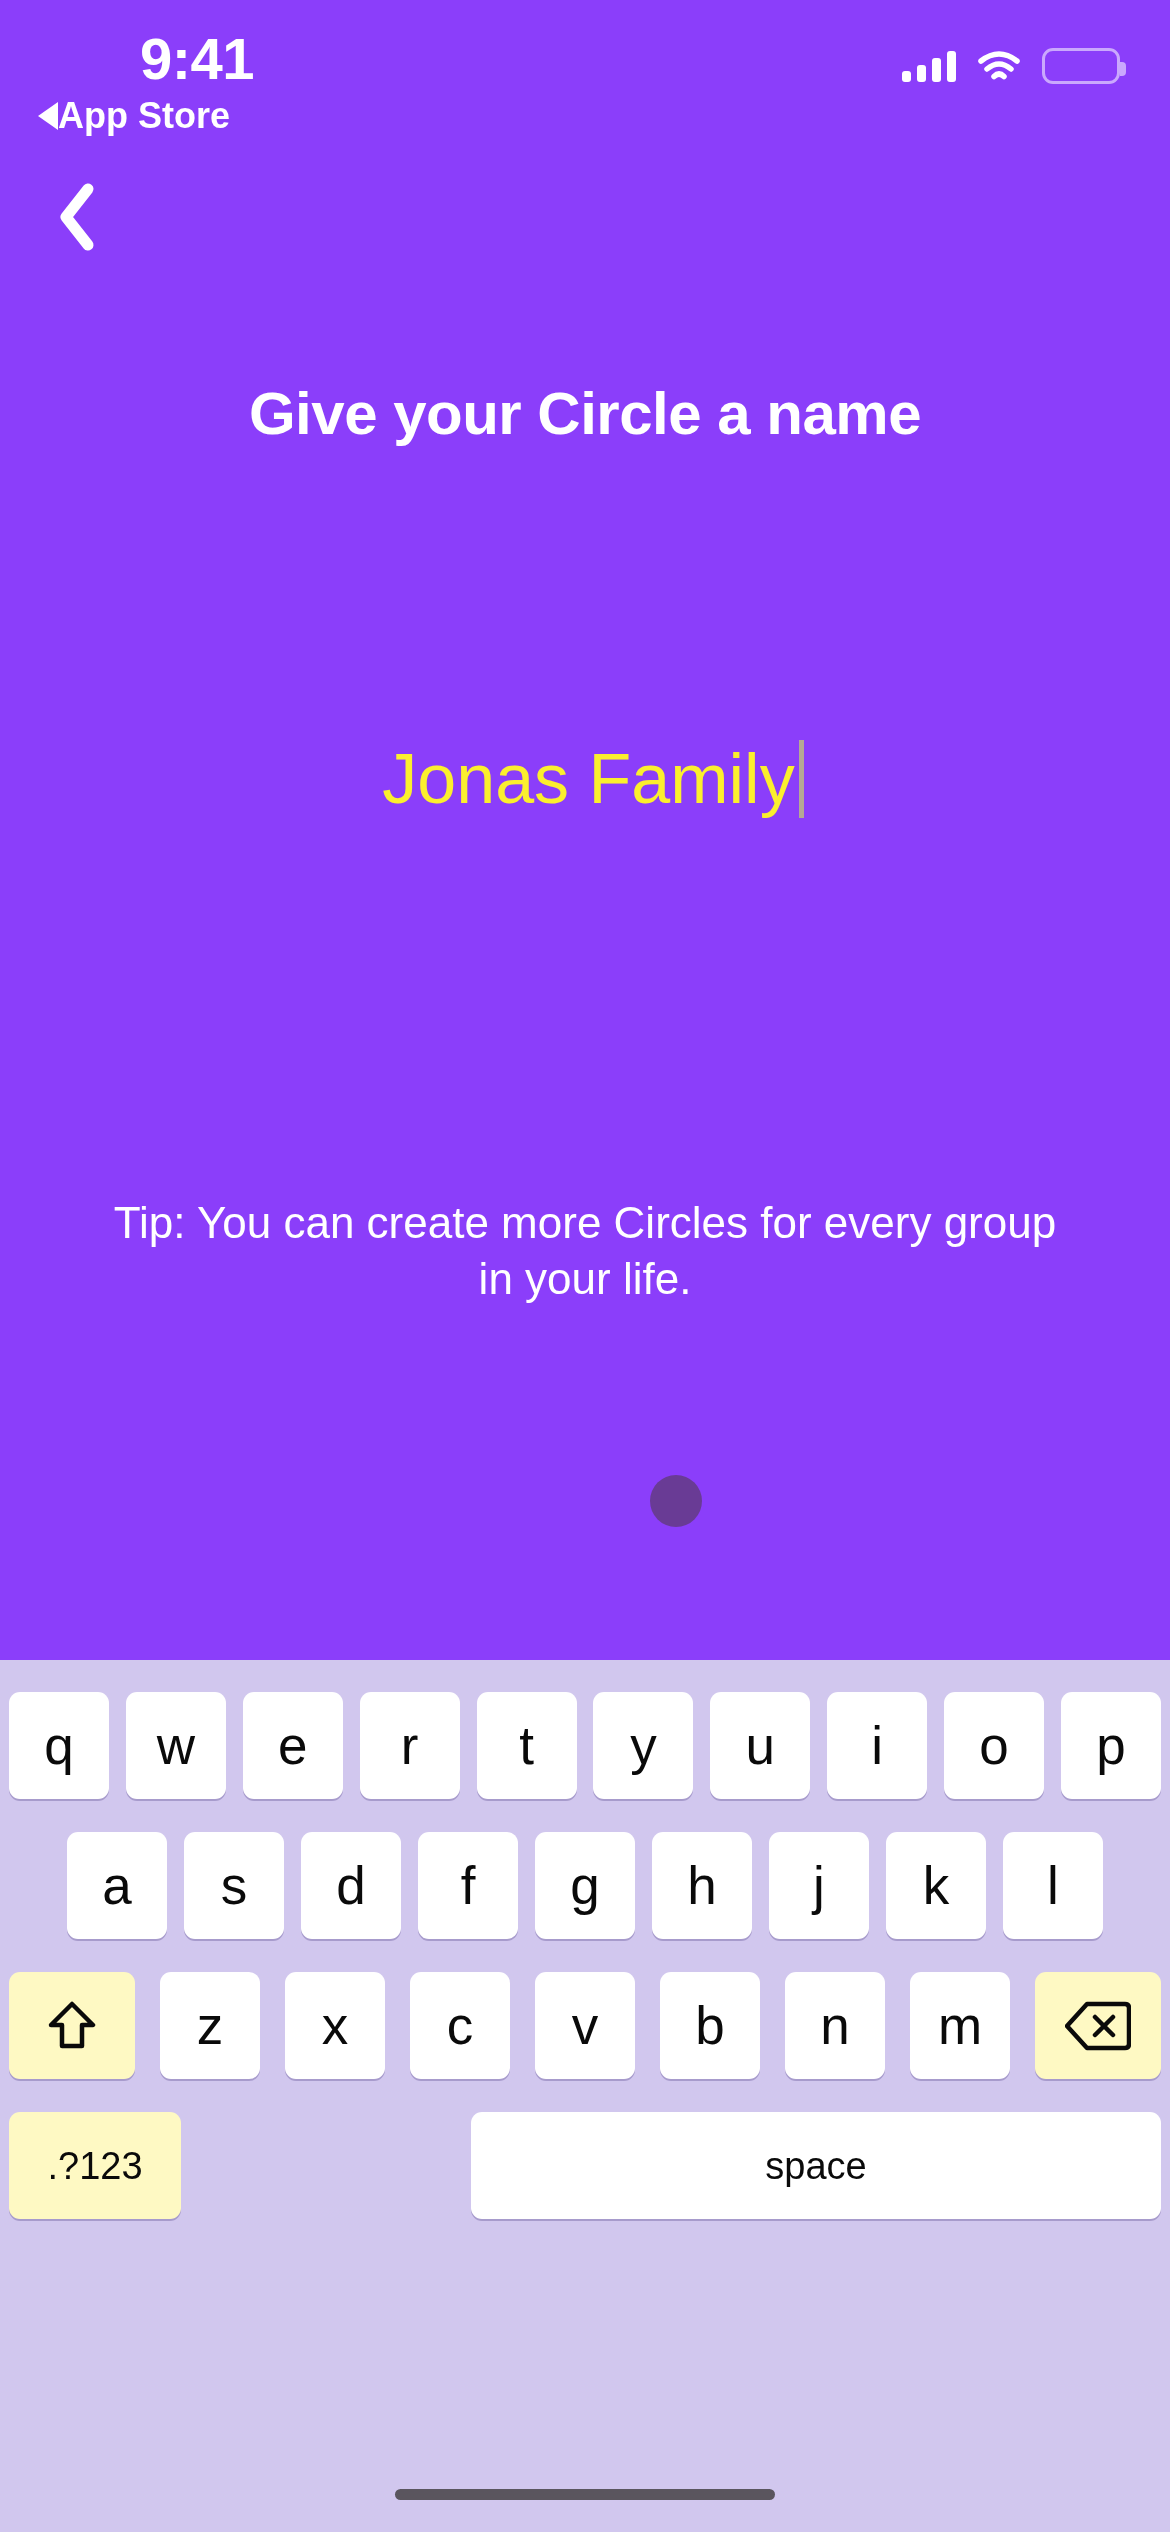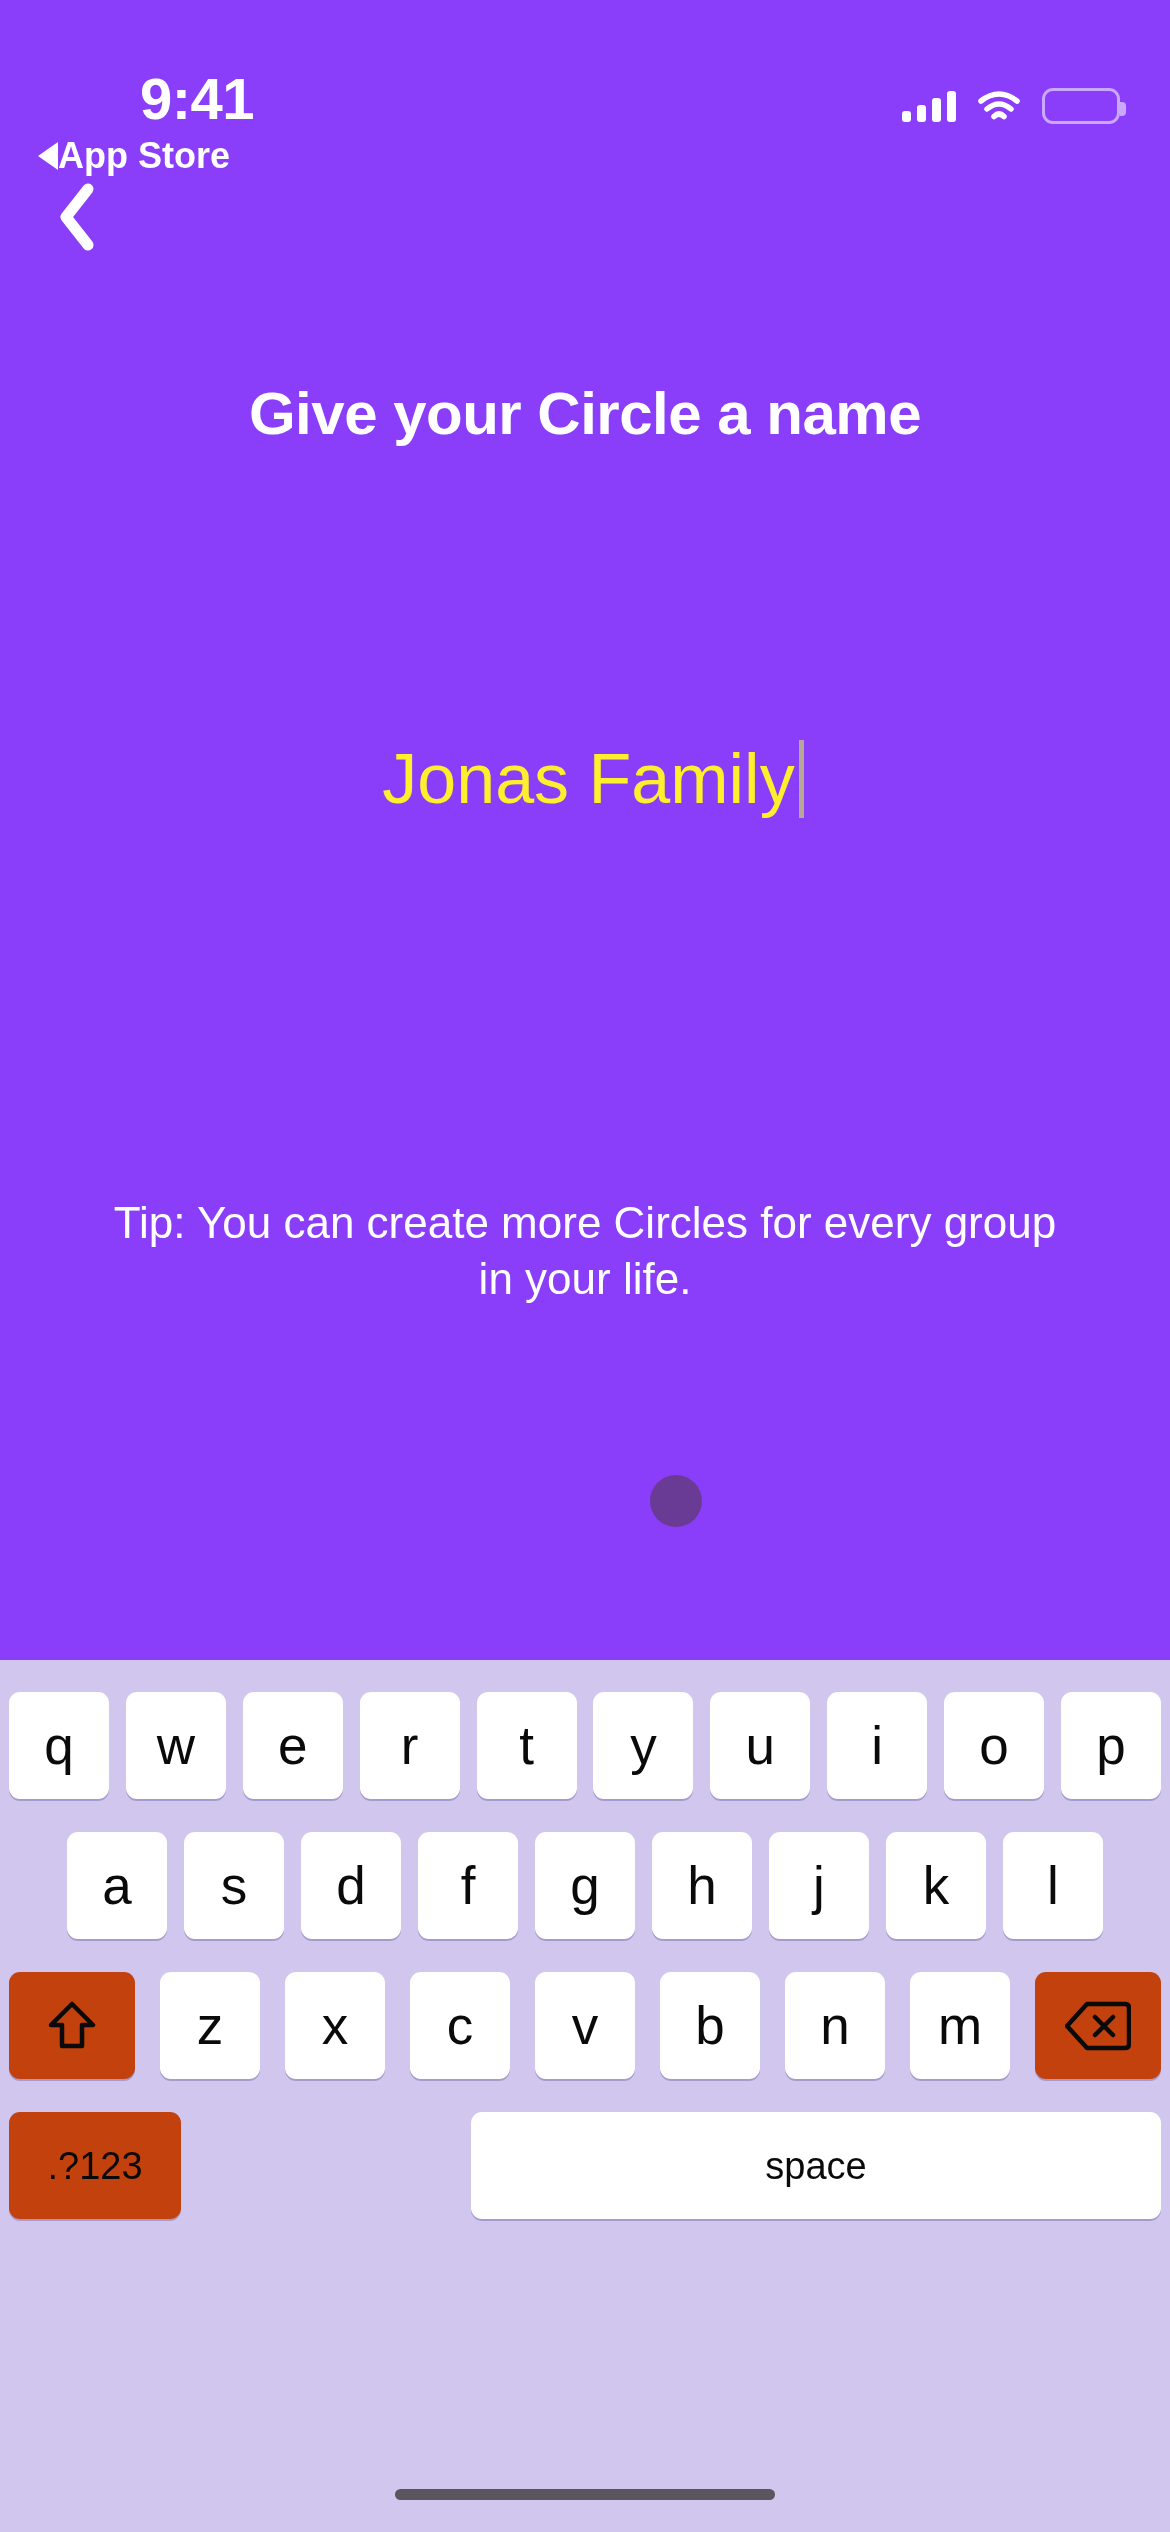--- a/index.html
+++ b/index.html
@@ -14,21 +14,20 @@
     position:relative;
     width:1170px; height:2532px;
     overflow:hidden;
     background:#8B3EFA;
   }
 
   
   .statusbar {
     position:absolute; top:0; left:0; width:1170px; height:150px;
     z-index:30;
-    margin-top:40px;
   }
   .sb-time {
     position:absolute; left:140px; top:25px;
     font-size:58px; font-weight:700; color:#FFFFFF;
     letter-spacing:-0.5px;
   }
   .sb-back {
     position:absolute; left:38px; top:95px;
     display:flex; align-items:center; 
     color:#FFFFFF; font-size:36px; font-weight:600;
@@ -146,21 +145,21 @@
     box-shadow:0 2px 0 rgba(100,85,150,0.38);
     font-family:"Liberation Sans", sans-serif;
     font-size:53px;
     font-weight:400;
     color:#0A0A0A;
     display:flex; align-items:center; justify-content:center;
     cursor:pointer;
     line-height:1;
   }
   .k-letter { width:100px; height:107px; }
-  .key.dark { background:#c2410c; }
+  .key.dark { background:#fef9c3; }
   .k-shift  { width:126px; height:107px; }
   .k-del    { width:126px; height:107px; }
   .k-num    { width:172px; height:107px; font-size:38px; }
   .k-space  { width:690px; height:107px; font-size:38px; }
   .k-return { width:172px; height:107px; font-size:38px; }
 
   .homebar {
     position:absolute; left:395px; top:2489px;
     width:380px; height:11px;
     background:#5A555E;

